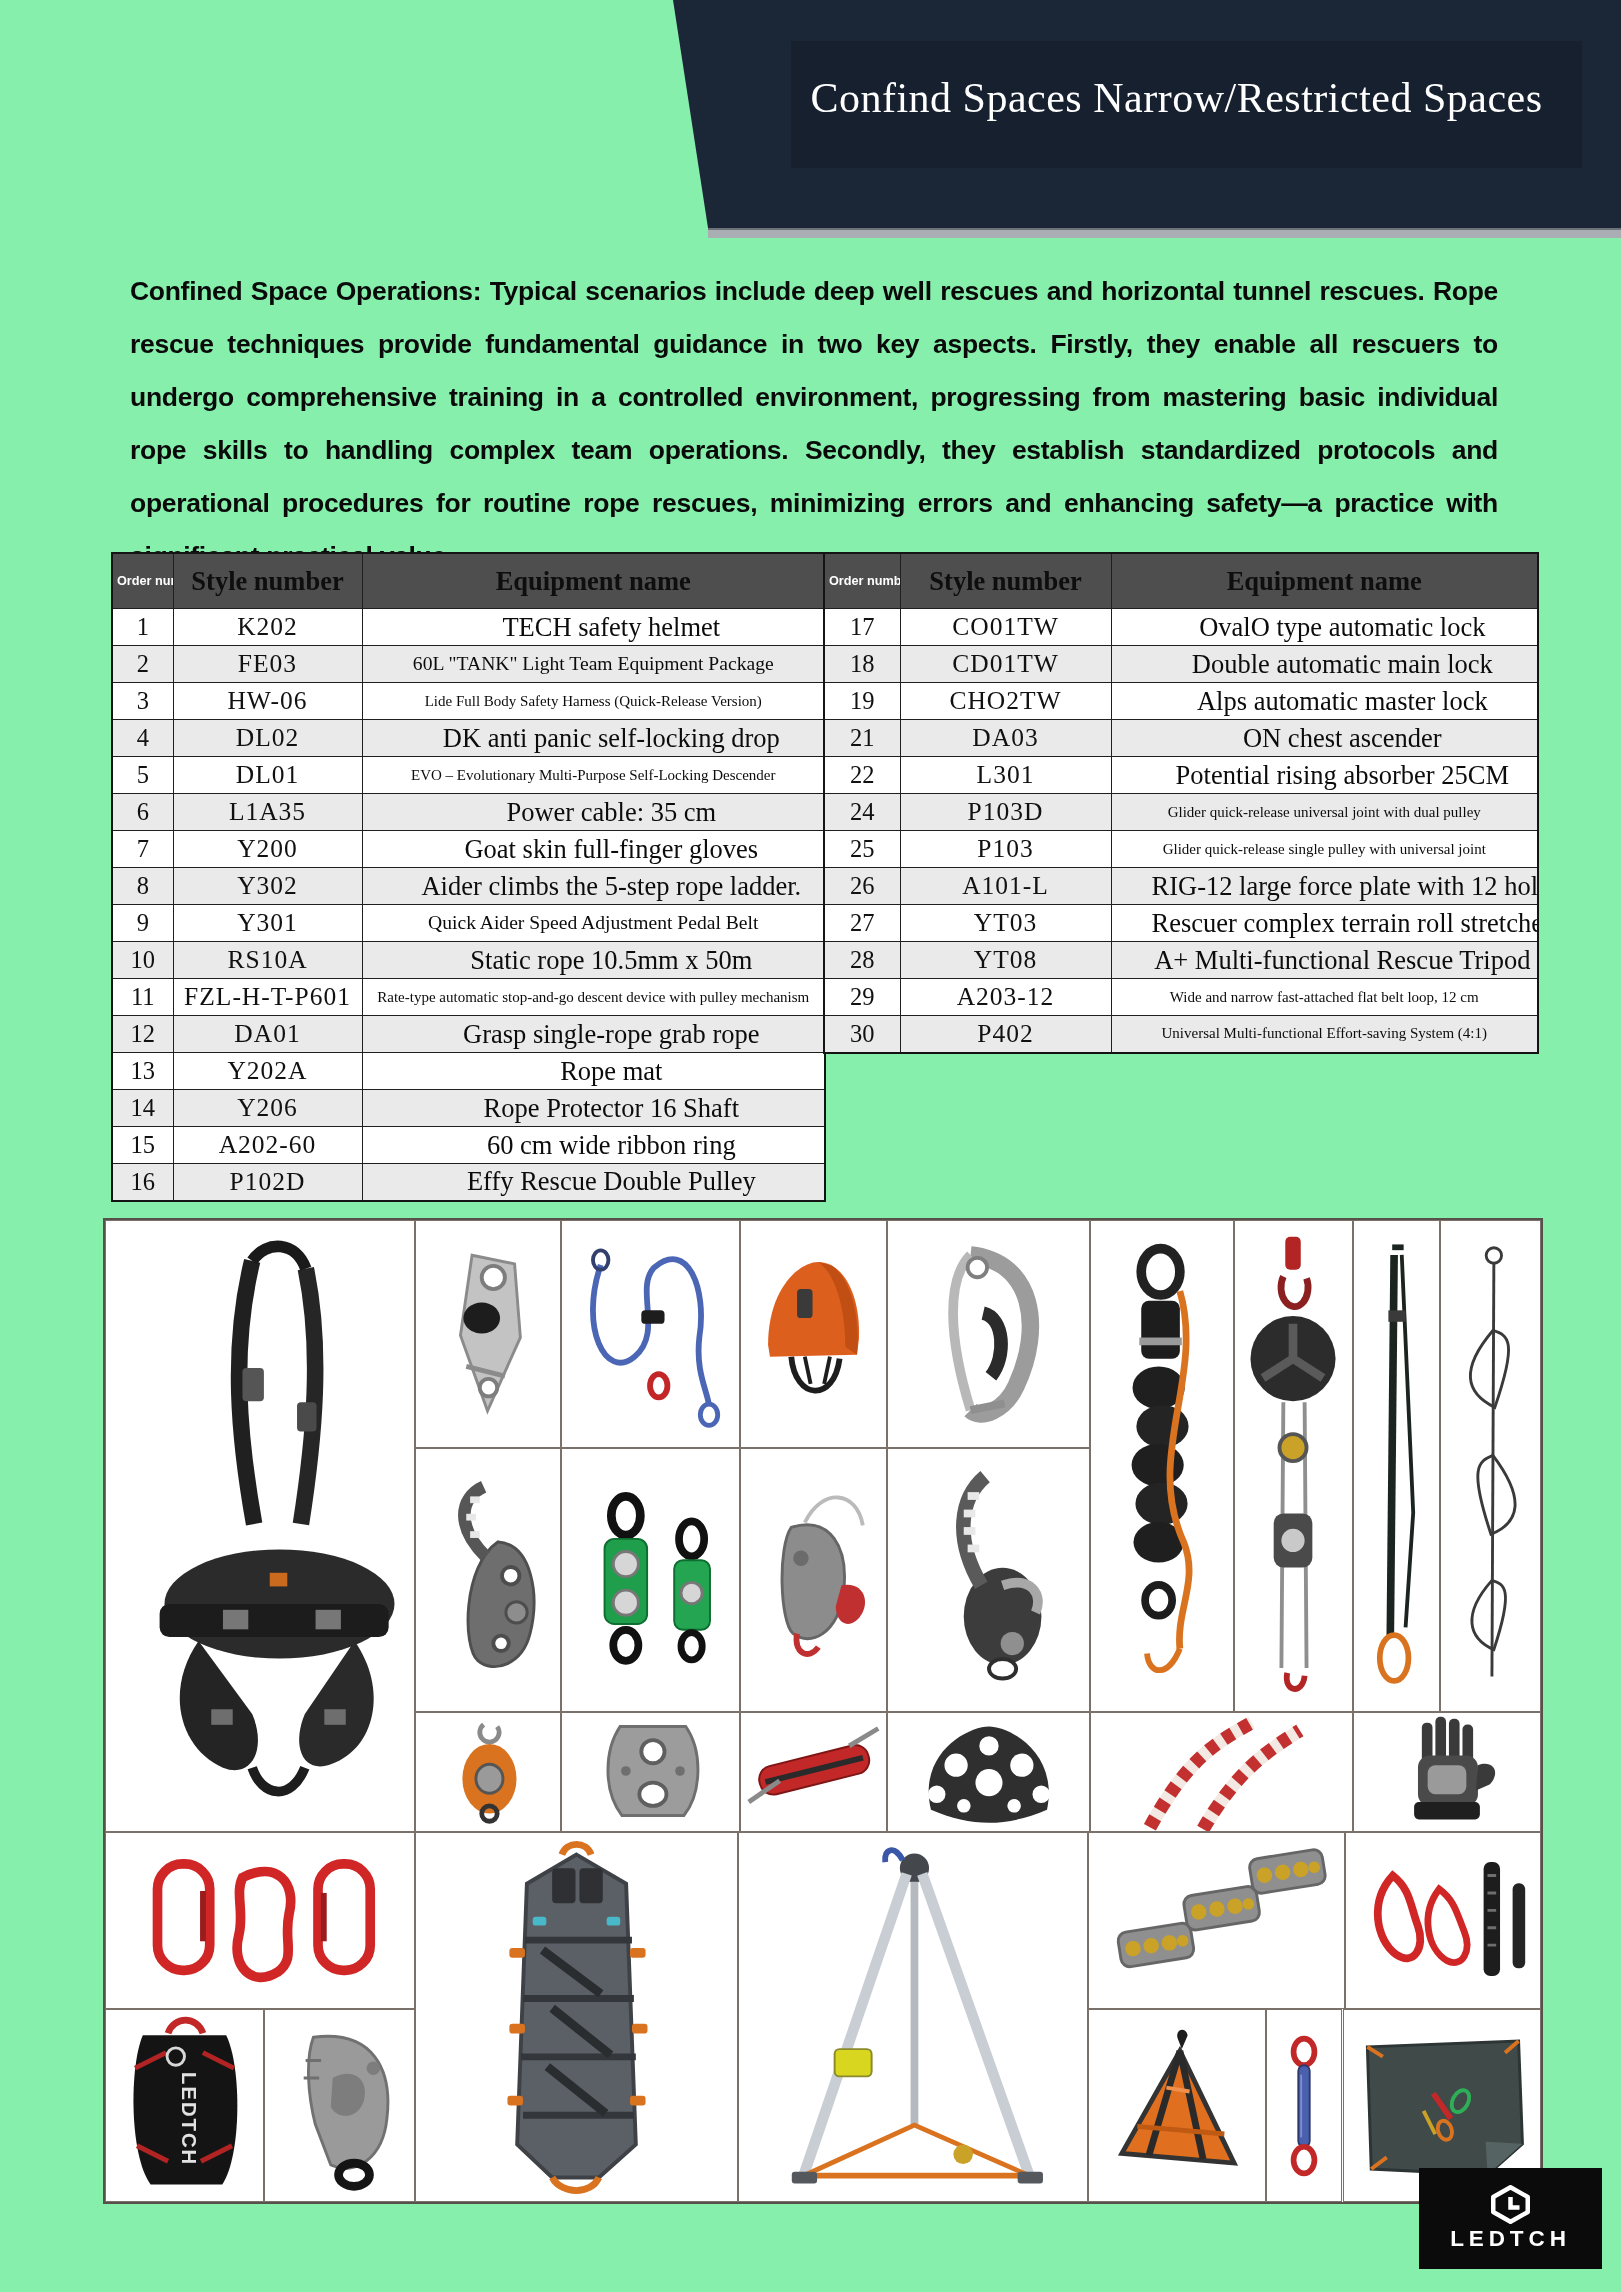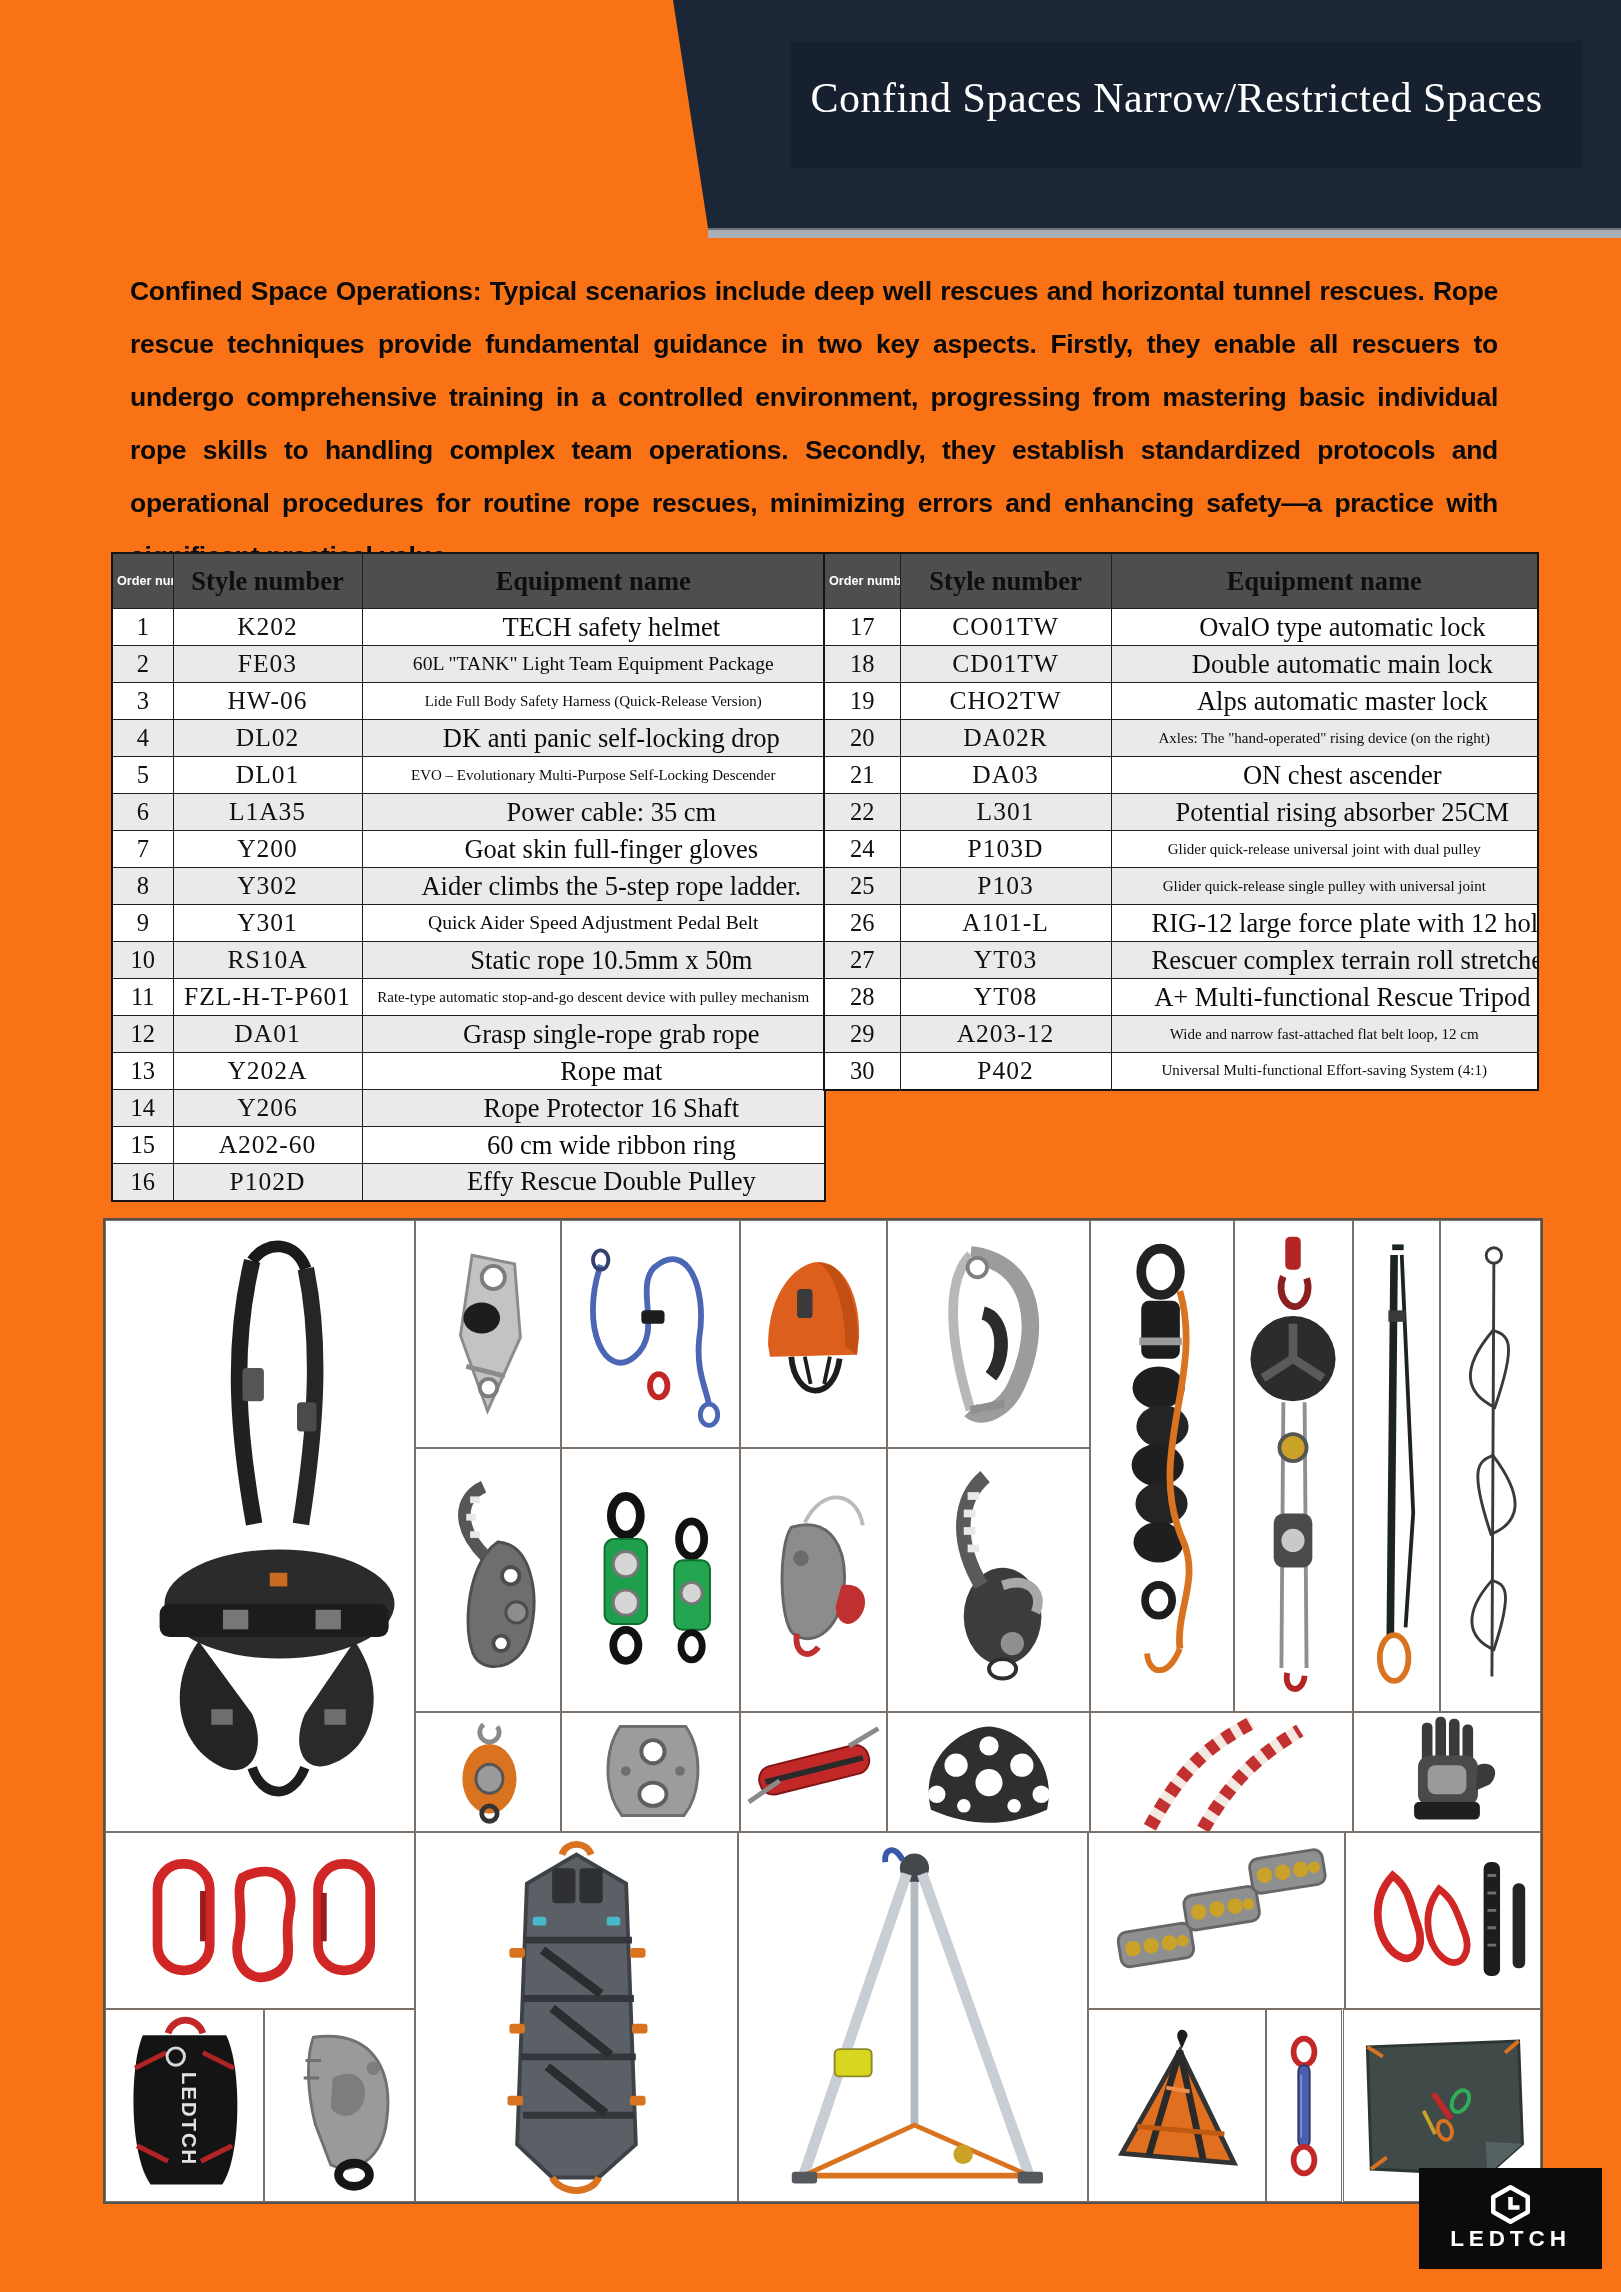--- a/index.html
+++ b/index.html
@@ -1,16 +1,16 @@
 <!DOCTYPE html>
 <html><head>
 <meta charset="utf-8">
 <style>
   html,body{margin:0;padding:0;background:#ffffff;}
-  .page{position:relative;width:1621px;height:2293px;background:#f97316;overflow:hidden;
+  .page{position:relative;width:1621px;height:2293px;background:#86efac;overflow:hidden;
         font-family:"Liberation Serif", serif;}
 
   
   .banner{position:absolute;left:673px;top:0;width:948px;height:228px;background:#1b2637;
           clip-path:polygon(0 0,100% 0,100% 100%,35px 100%);}
   .banner-inner{position:absolute;left:118px;top:41px;right:39px;height:127px;background:#16202f;}
   .banner-title{position:absolute;left:59px;top:0;right:0;height:196px;display:flex;align-items:center;
           justify-content:center;color:#ffffff;font-size:42px;font-family:"Liberation Serif",serif;
           letter-spacing:0.5px;white-space:nowrap;}
   .banner-shadow{position:absolute;left:708px;top:228px;width:913px;height:7.8px;background:#a9aeb4;
@@ -185,25 +185,20 @@
         </tr>
         <tr>
           <td class="c-order">18</td>
           <td class="c-style">CD01TW</td>
           <td class="c-name lg">Double automatic main lock</td>
         </tr>
         <tr>
           <td class="c-order">19</td>
           <td class="c-style">CHO2TW</td>
           <td class="c-name lg">Alps automatic master lock</td>
-        </tr>
-        <tr>
-          <td class="c-order">20</td>
-          <td class="c-style">DA02R</td>
-          <td class="c-name xs">Axles: The "hand-operated" rising device (on the right)</td>
         </tr>
         <tr>
           <td class="c-order">21</td>
           <td class="c-style">DA03</td>
           <td class="c-name lg">ON chest ascender</td>
         </tr>
         <tr>
           <td class="c-order">22</td>
           <td class="c-style">L301</td>
           <td class="c-name lg">Potential rising absorber 25CM</td>

